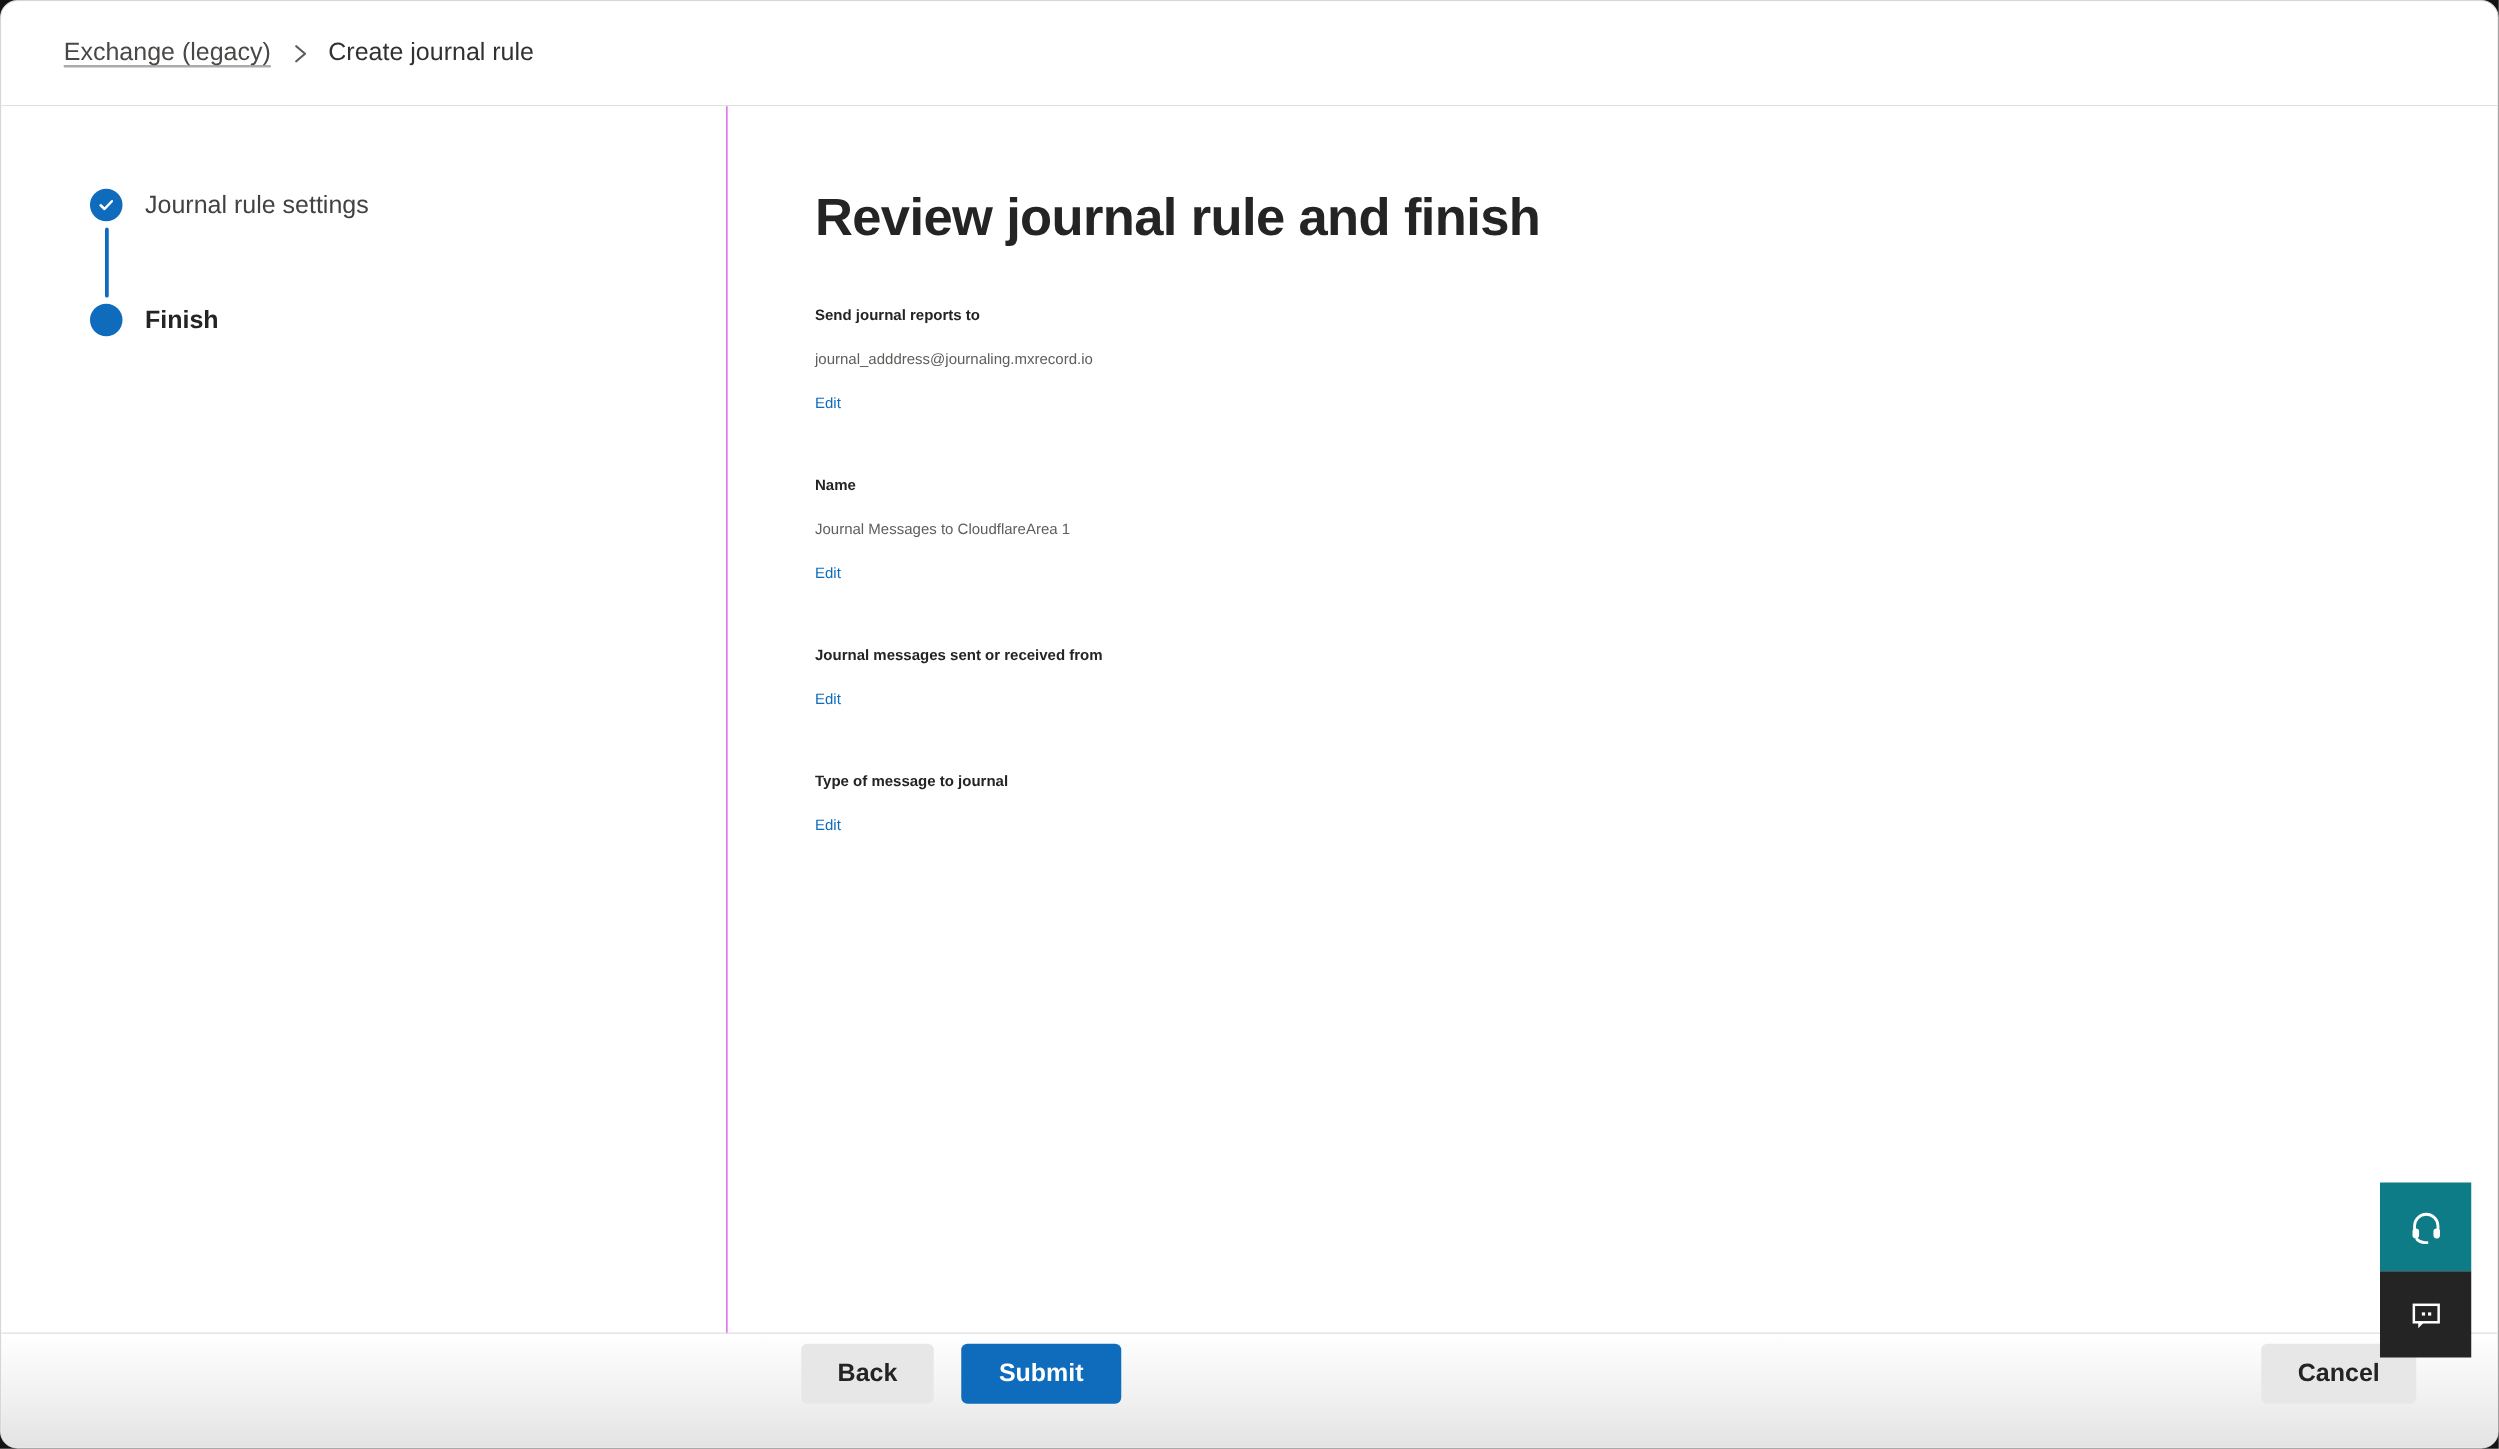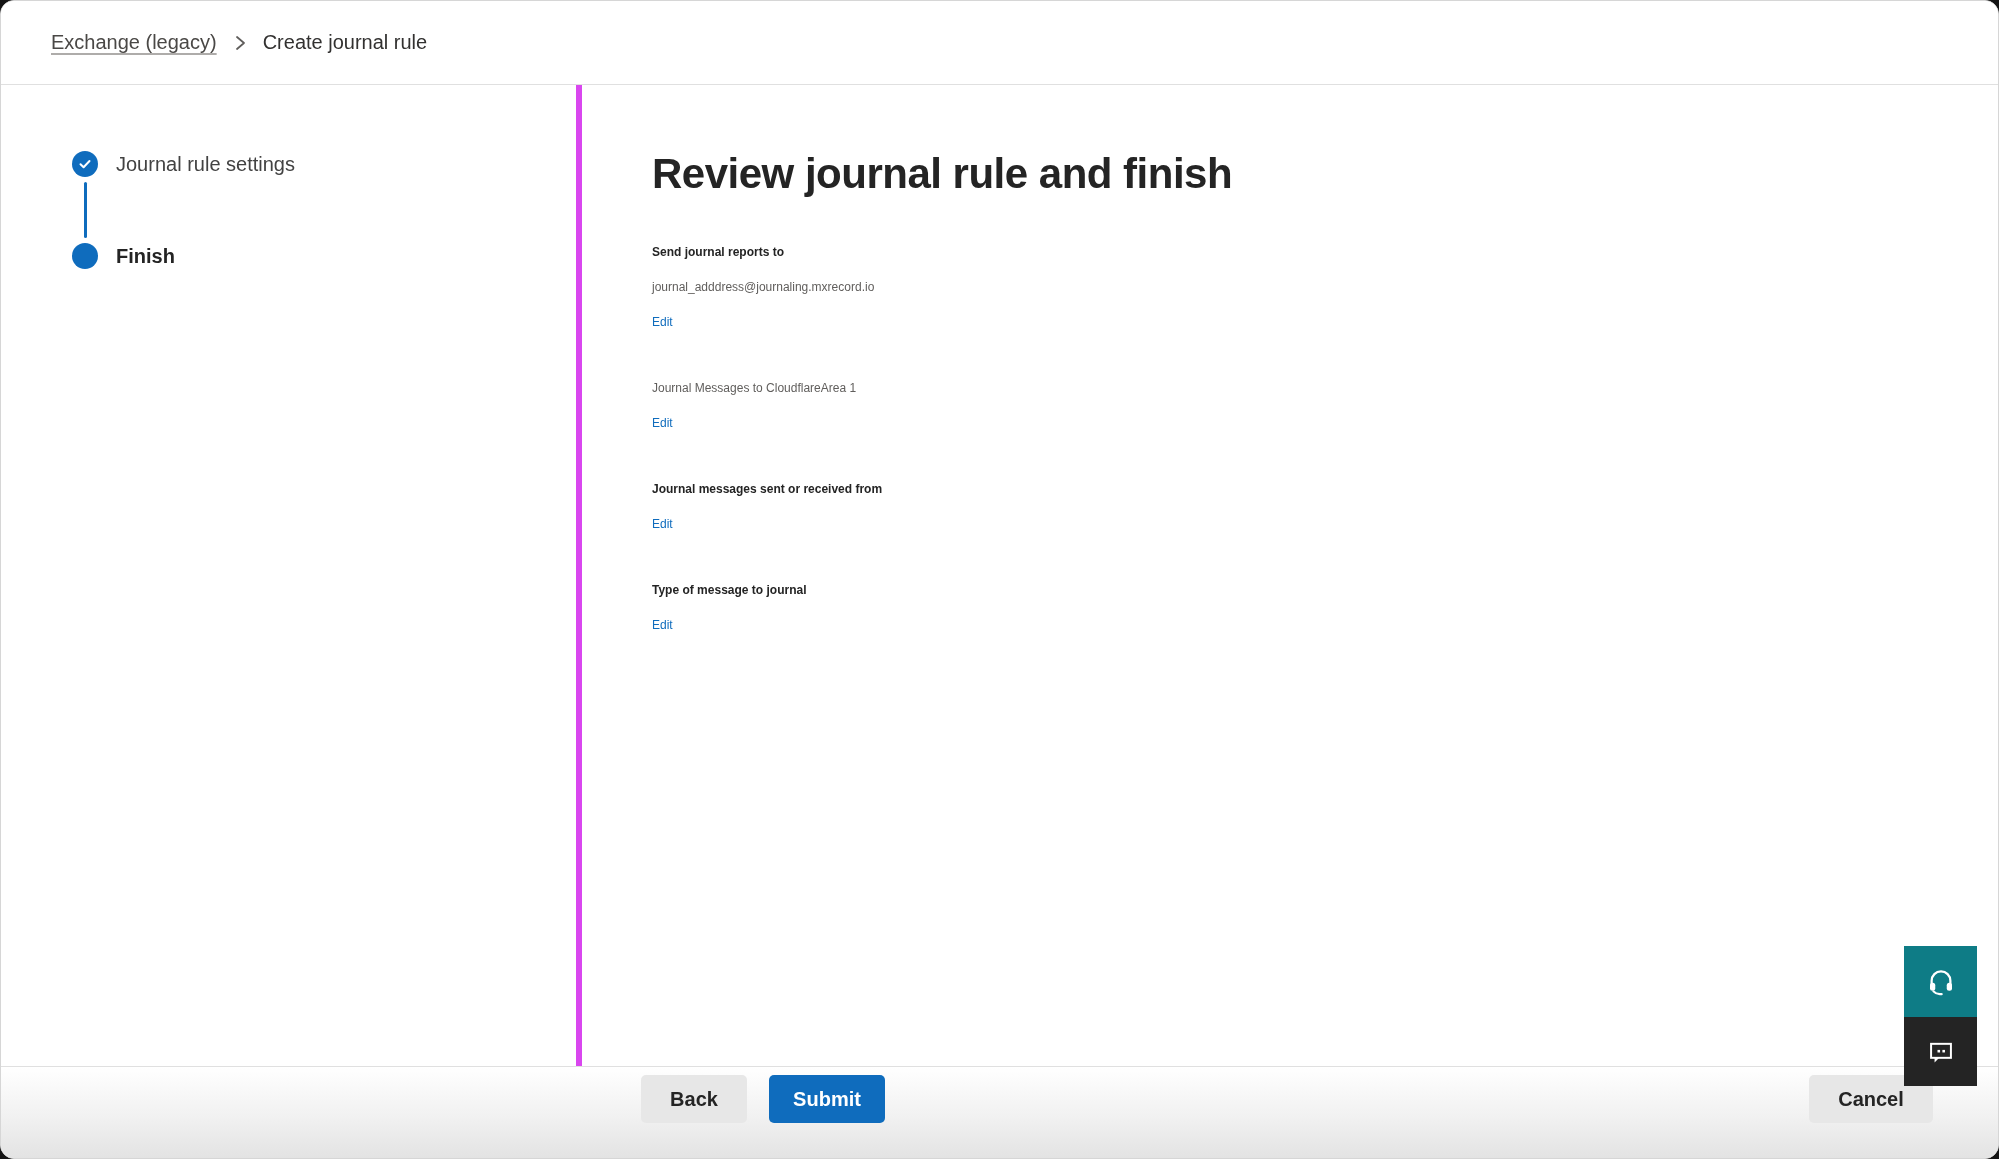--- a/index.html
+++ b/index.html
@@ -47,21 +47,21 @@
   .crumb-current{color:#323130;}
   .crumb-chevron{display:flex;align-items:center;color:#605e5c;}
   
   .content-row{
     display:flex;
     height:983px;
   }
   .sidebar{
     width:581px;
     flex:0 0 581px;
-    border-right:6px solid #d946ef;
+    border-right:1px solid #d946ef;
     position:relative;
     background:#ffffff;
   }
   .steps{position:absolute;left:71px;top:66px;}
   .step{display:flex;align-items:center;gap:18px;cursor:pointer;}
   .step-circle{
     width:26px;height:26px;border-radius:50%;
     background:var(--accent-blue);
     display:flex;align-items:center;justify-content:center;
     flex:0 0 26px;
@@ -97,21 +97,21 @@
   }
   .btn{
     position:absolute;top:8px;height:48px;
     border:none;border-radius:5px;
     font-family:"Liberation Sans", sans-serif;
     font-size:20px;font-weight:700;
     cursor:pointer;
   }
   .btn-secondary{background:#e7e7e7;color:#242424;}
   .btn-back{left:640px;width:106px;}
-  .btn-submit{left:768px;width:116px;background:var(--accent-blue);color:#ffffff;}
+  .btn-submit{left:768px;width:128px;background:var(--accent-blue);color:#ffffff;}
   .btn-cancel{left:1808px;width:124px;}
   
   .float-stack{position:absolute;right:21px;top:945px;z-index:5;display:flex;flex-direction:column;}
   .float-btn{
     width:73px;border:none;cursor:pointer;
     display:flex;align-items:center;justify-content:center;
     padding:0;
   }
   .float-support{height:71px;background:var(--support-teal);}
   .float-feedback{height:69px;background:var(--feedback-dark);}
@@ -156,20 +156,21 @@
     <div class="main">
       <h1 class="page-title">Review journal rule and finish</h1>
 
       <div class="section">
         <p class="label">Send journal reports to</p>
         <p class="value">journal_adddress@journaling.mxrecord.io</p>
         <p><span class="edit">Edit</span></p>
       </div>
 
       <div class="section">
+        <p class="label">Name</p>
         <p class="value">Journal Messages to CloudflareArea 1</p>
         <p><span class="edit">Edit</span></p>
       </div>
 
       <div class="section">
         <p class="label">Journal messages sent or received from</p>
         <p><span class="edit">Edit</span></p>
       </div>
 
       <div class="section">

